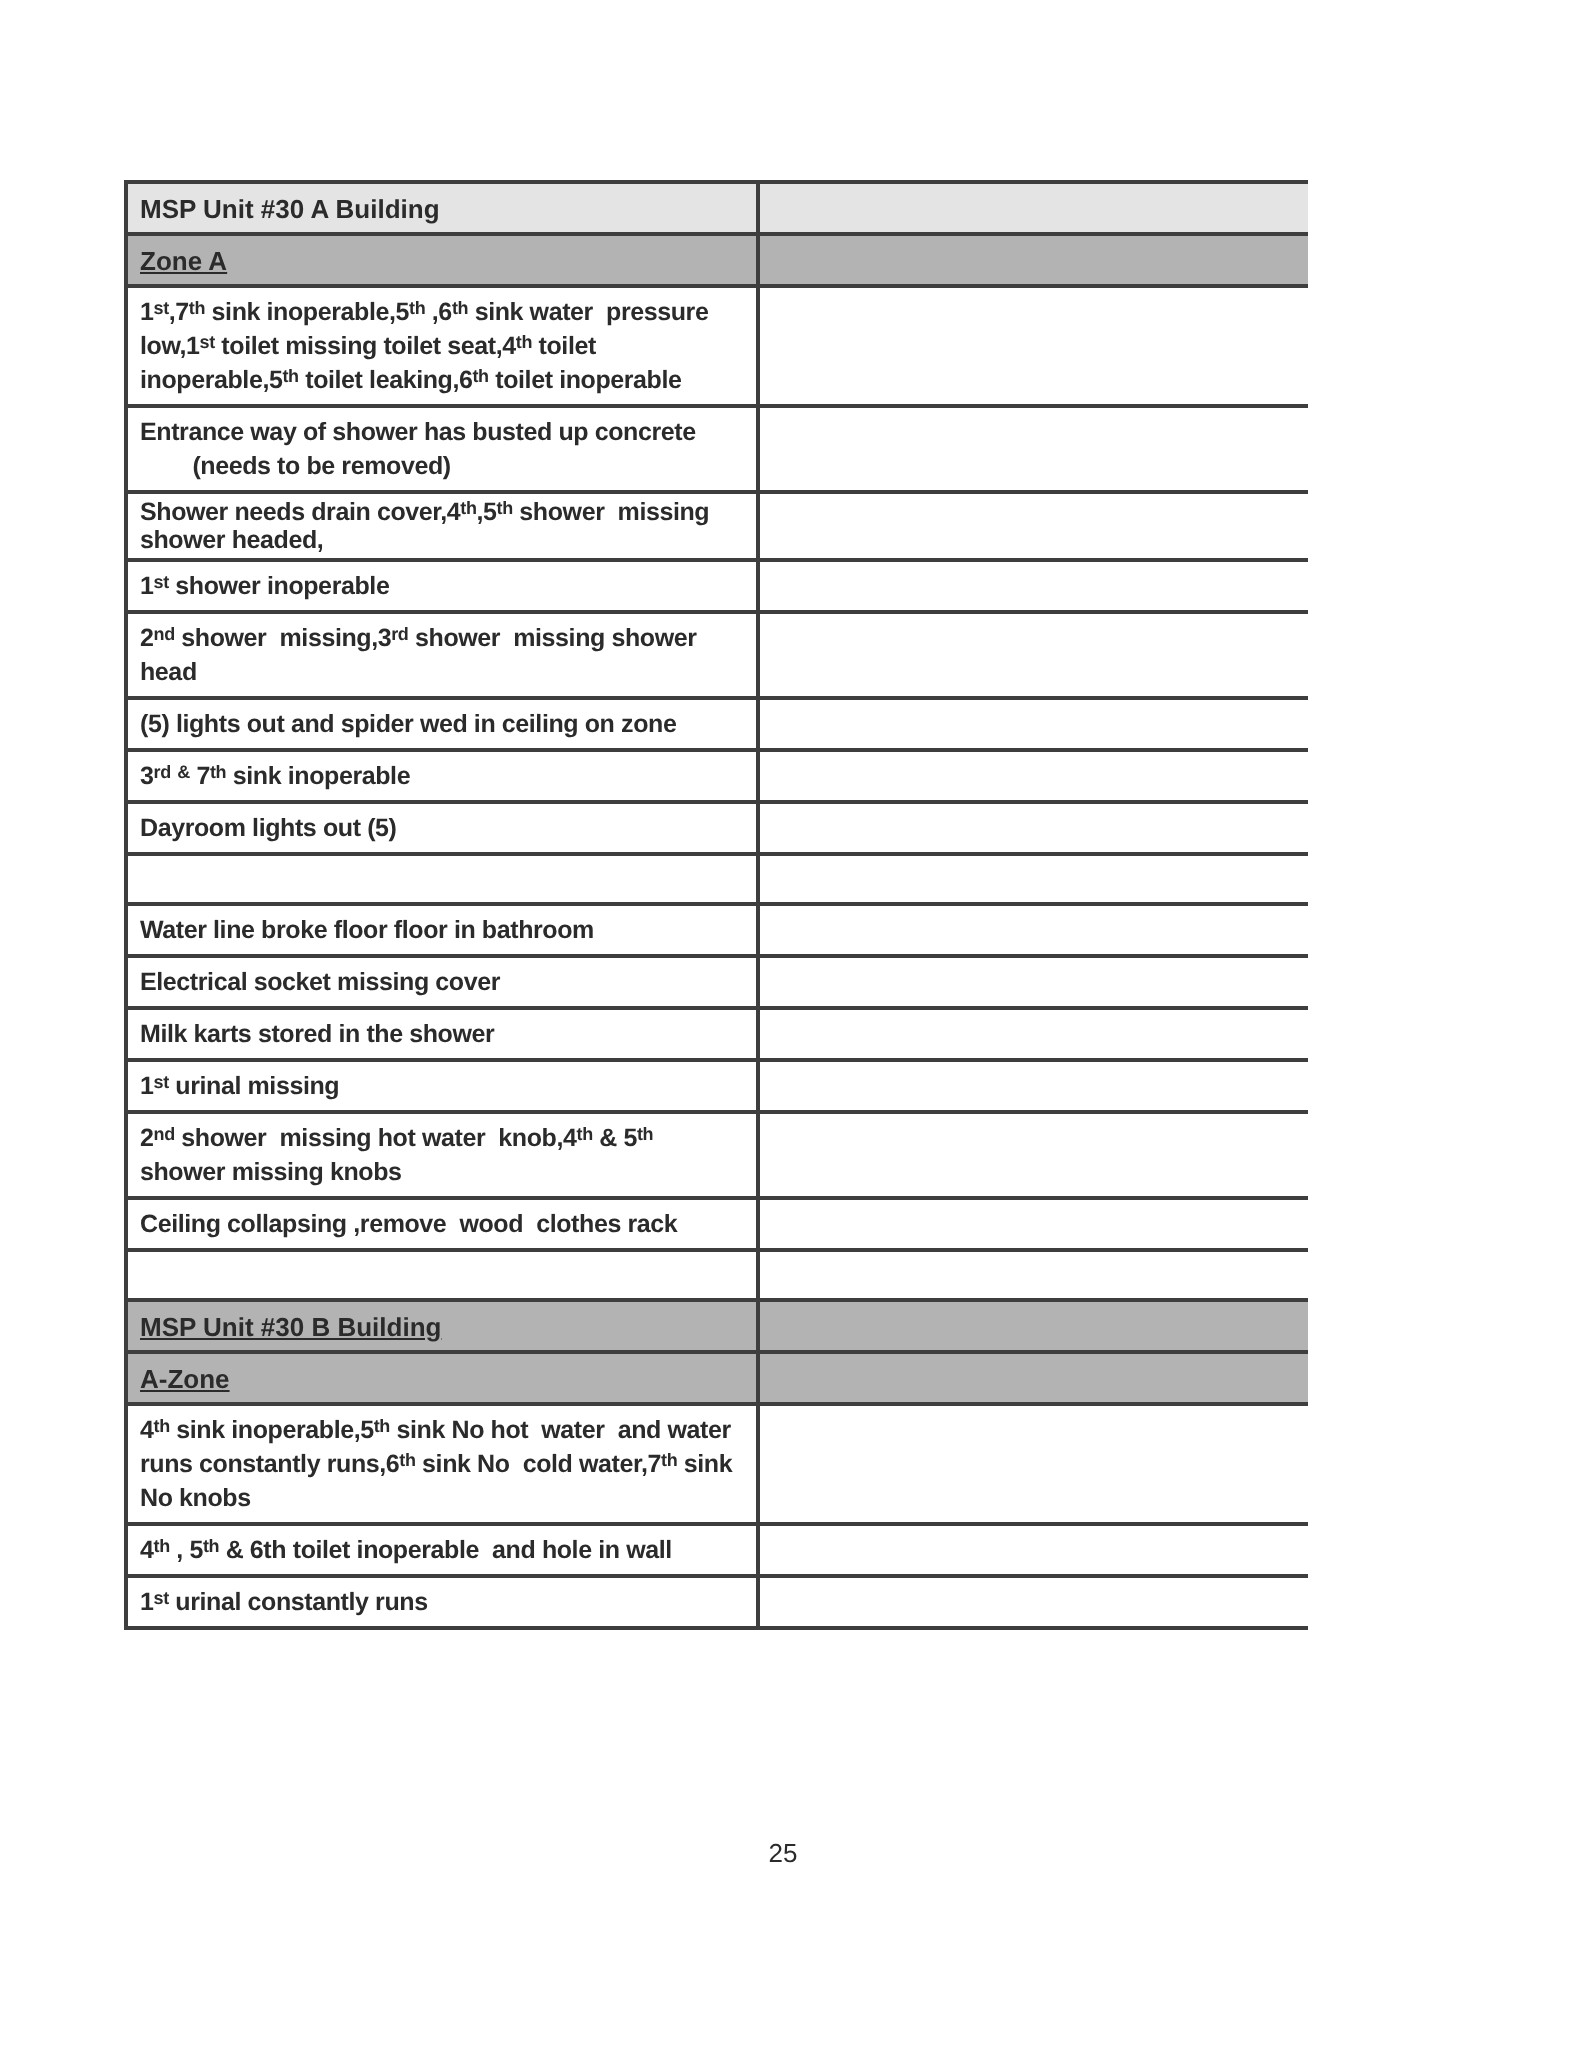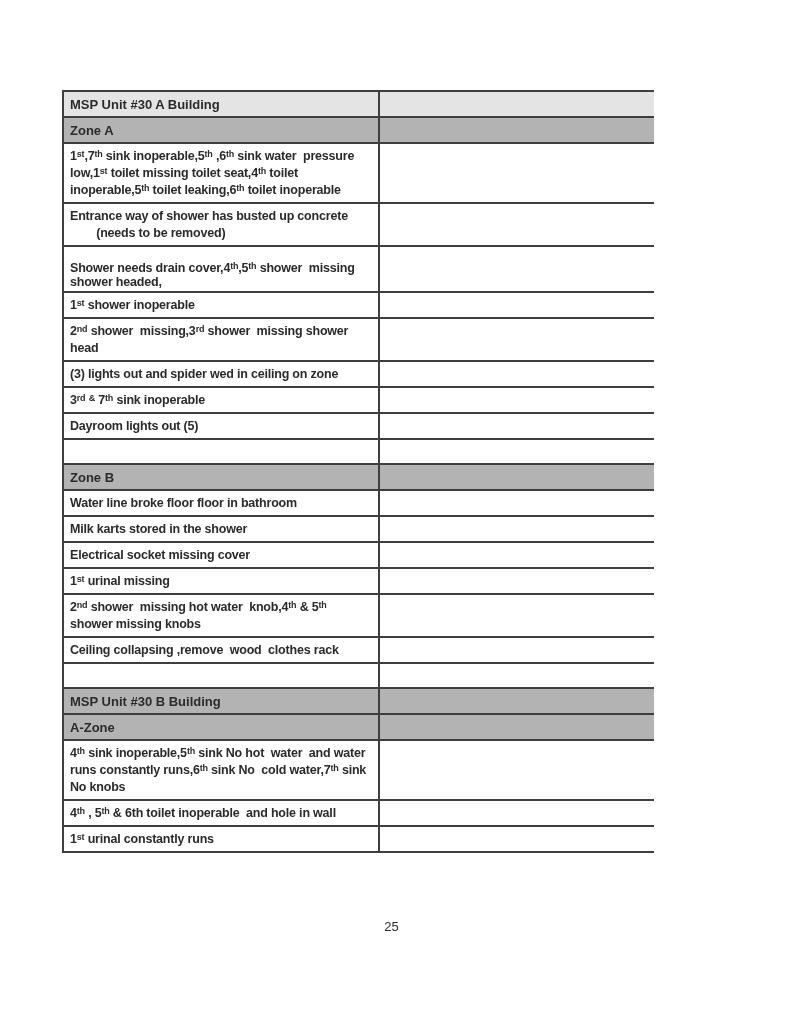--- a/index.html
+++ b/index.html
@@ -24,22 +24,22 @@
     border: 2px solid #3e3e3e;
     vertical-align: top;
     font-size: 12.5px;
     line-height: 17px;
     letter-spacing: -0.2px;
     padding: 4px 6px 3px 6px;
   }
   tr.r-item td, tr.r-building td, tr.r-building-light td, tr.r-zone td { height: 17px; }
   tr.r-empty td { height: 16px; }
   tr.r-building-light td { background: #e4e4e4; font-weight: bold; font-size: 13px; letter-spacing: 0; }
-  tr.r-building td, tr.r-zone td { background: #b3b3b3; font-weight: bold; font-size: 13px; letter-spacing: 0; }
-  tr.r-compact td { line-height: 14px; padding-top: 14px; padding-bottom: 2px; border-radius: 13px; }
+  tr.r-building td, tr.r-zone td { background: #b3b3b3; font-weight: bold; font-size: 13px; letter-spacing: 0; text-decoration: underline; }
+  tr.r-compact td { line-height: 14px; padding-top: 2px; padding-bottom: 2px; border-radius: 13px; }
   td.c-issue { white-space: pre-wrap; font-weight: bold; }
   td.c-issue sup {
     font-size: 9px;
     line-height: 0;
     vertical-align: baseline;
     position: relative;
     top: -3.5px;
     letter-spacing: -0.2px;
   }
   .page-number {
@@ -85,49 +85,45 @@
         </tr>
         <tr class="r-item">
           <td class="c-issue">1<sup>st</sup> shower inoperable</td>
           <td class="c-blank"></td>
         </tr>
         <tr class="r-item">
           <td class="c-issue">2<sup>nd</sup> shower  missing,3<sup>rd</sup> shower  missing shower head</td>
           <td class="c-blank"></td>
         </tr>
         <tr class="r-item">
-          <td class="c-issue">(3) lights out and spider wed in ceiling on zone</td>
+          <td class="c-issue">(5) lights out and spider wed in ceiling on zone</td>
           <td class="c-blank"></td>
         </tr>
         <tr class="r-item">
           <td class="c-issue">3<sup>rd</sup> <sup>&amp;</sup> 7<sup>th</sup> sink inoperable</td>
           <td class="c-blank"></td>
         </tr>
         <tr class="r-item">
           <td class="c-issue">Dayroom lights out (5)</td>
           <td class="c-blank"></td>
         </tr>
         <tr class="r-empty">
           <td class="c-issue"></td>
           <td class="c-blank"></td>
         </tr>
-        <tr class="r-zone">
-          <td class="c-issue">Zone B</td>
-          <td class="c-blank"></td>
-        </tr>
         <tr class="r-item">
           <td class="c-issue">Water line broke floor floor in bathroom</td>
           <td class="c-blank"></td>
         </tr>
         <tr class="r-item">
-          <td class="c-issue">Milk karts stored in the shower</td>
+          <td class="c-issue">Electrical socket missing cover</td>
           <td class="c-blank"></td>
         </tr>
         <tr class="r-item">
-          <td class="c-issue">Electrical socket missing cover</td>
+          <td class="c-issue">Milk karts stored in the shower</td>
           <td class="c-blank"></td>
         </tr>
         <tr class="r-item">
           <td class="c-issue">1<sup>st</sup> urinal missing</td>
           <td class="c-blank"></td>
         </tr>
         <tr class="r-item">
           <td class="c-issue">2<sup>nd</sup> shower  missing hot water  knob,4<sup>th</sup> &amp; 5<sup>th</sup> shower missing knobs</td>
           <td class="c-blank"></td>
         </tr>

